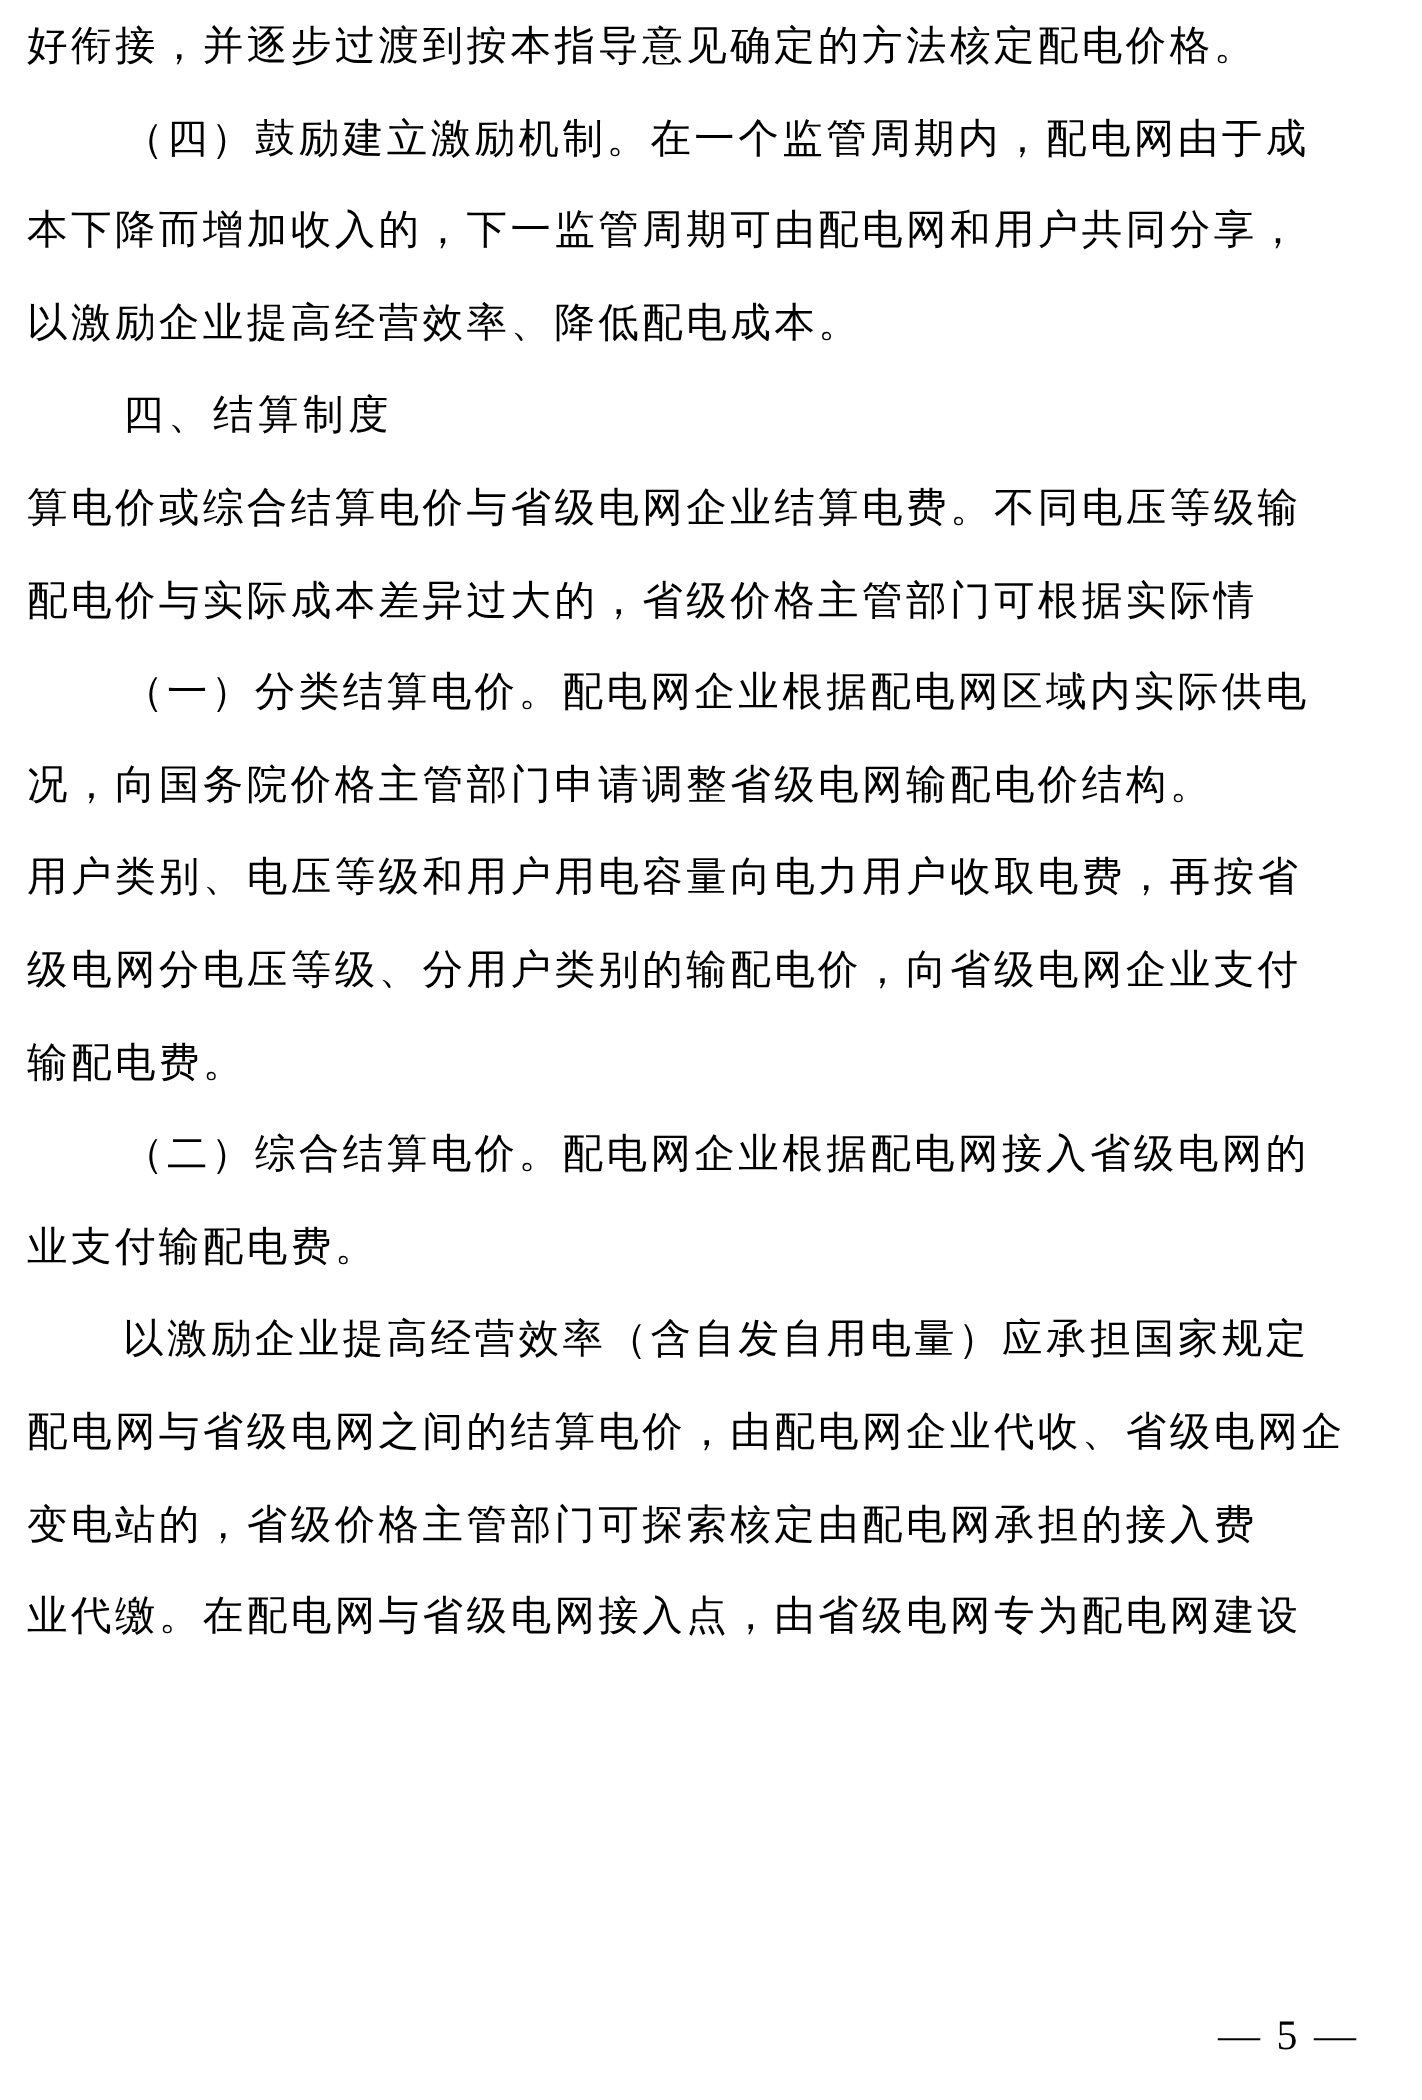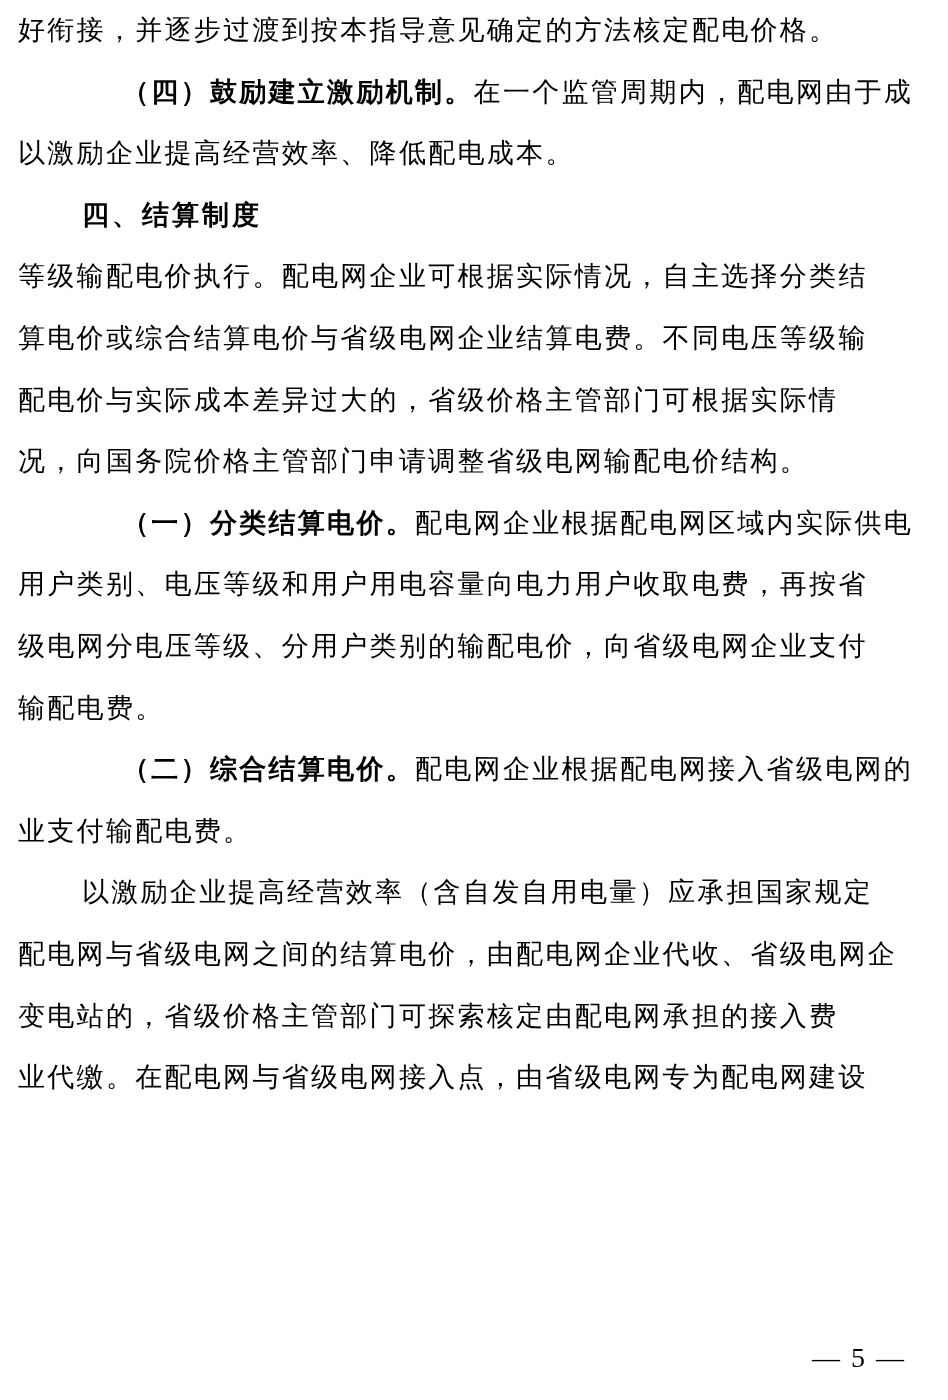--- a/index.html
+++ b/index.html
@@ -26,25 +26,24 @@
     font-size: 27px;
     line-height: 61.6px;
     letter-spacing: 2.3px;
     white-space: nowrap;
     color: #000000;
   }
   .indent {
     padding-left: 64px;
   }
   .lead {
-    font-weight: bold;
-    margin-left: 40px;
+    font-weight: normal;
   }
   .heading {
-    font-weight: bold;
+    font-weight: normal;
     font-family: "Liberation Sans", "DejaVu Sans", sans-serif;
     letter-spacing: 3px;
   }
   .page-number {
     position: absolute;
     right: 42px;
     top: 1342px;
     font-size: 28px;
     letter-spacing: 2px;
     font-family: "Liberation Serif", "DejaVu Serif", serif;
@@ -54,30 +53,30 @@
 </head>
 <body>
 
 <div class="page">
   <div class="doc">
 
     <div class="line">好衔接，并逐步过渡到按本指导意见确定的方法核定配电价格。</div>
 
     <div class="line indent"><span class="lead">（四）鼓励建立激励机制。</span><span>在一个监管周期内，配电网由于成</span></div>
 
+    <div class="line">本下降而增加收入的，下一监管周期可由配电网和用户共同分享，</div>
     <div class="line">以激励企业提高经营效率、降低配电成本。</div>
 
     <div class="line indent heading">四、结算制度</div>
 
-    <div class="line">等级输配电价执行。配电网企业可根据实际情况，自主选择分类结</div>
     <div class="line">算电价或综合结算电价与省级电网企业结算电费。不同电压等级输</div>
     <div class="line">配电价与实际成本差异过大的，省级价格主管部门可根据实际情</div>
+    <div class="line indent"><span class="lead">（一）分类结算电价。</span><span>配电网企业根据配电网区域内实际供电</span></div>
+
     <div class="line">况，向国务院价格主管部门申请调整省级电网输配电价结构。</div>
-
-    <div class="line indent"><span class="lead">（一）分类结算电价。</span><span>配电网企业根据配电网区域内实际供电</span></div>
 
     <div class="line">用户类别、电压等级和用户用电容量向电力用户收取电费，再按省</div>
     <div class="line">级电网分电压等级、分用户类别的输配电价，向省级电网企业支付</div>
     <div class="line">输配电费。</div>
 
     <div class="line indent"><span class="lead">（二）综合结算电价。</span><span>配电网企业根据配电网接入省级电网的</span></div>
 
     <div class="line">业支付输配电费。</div>
 
     <div class="line indent">以激励企业提高经营效率（含自发自用电量）应承担国家规定</div>

